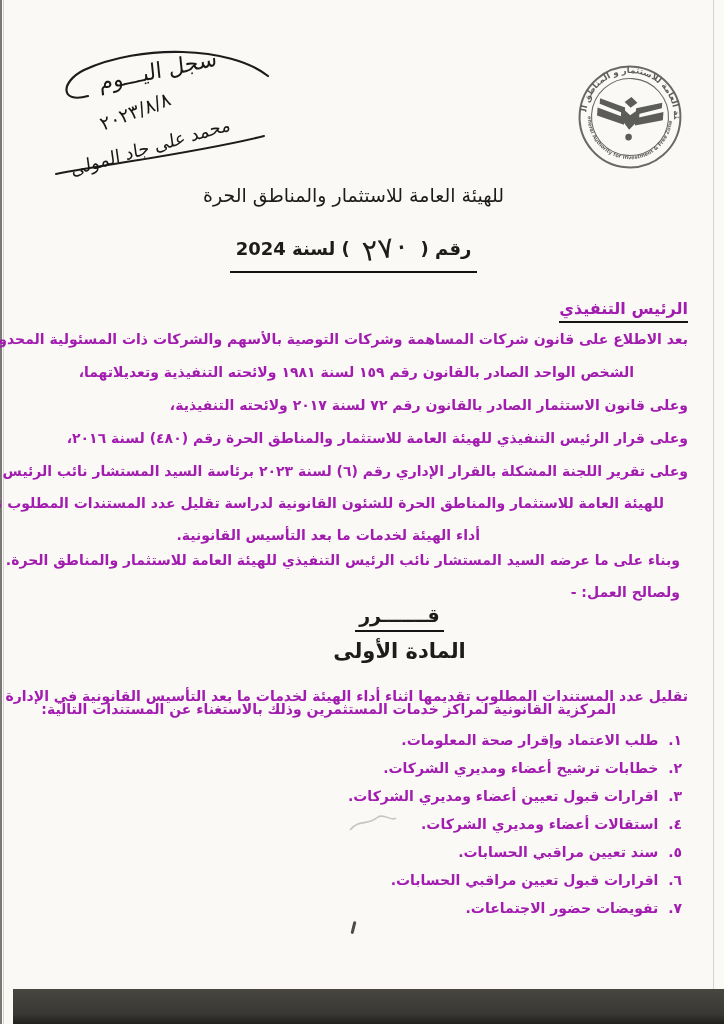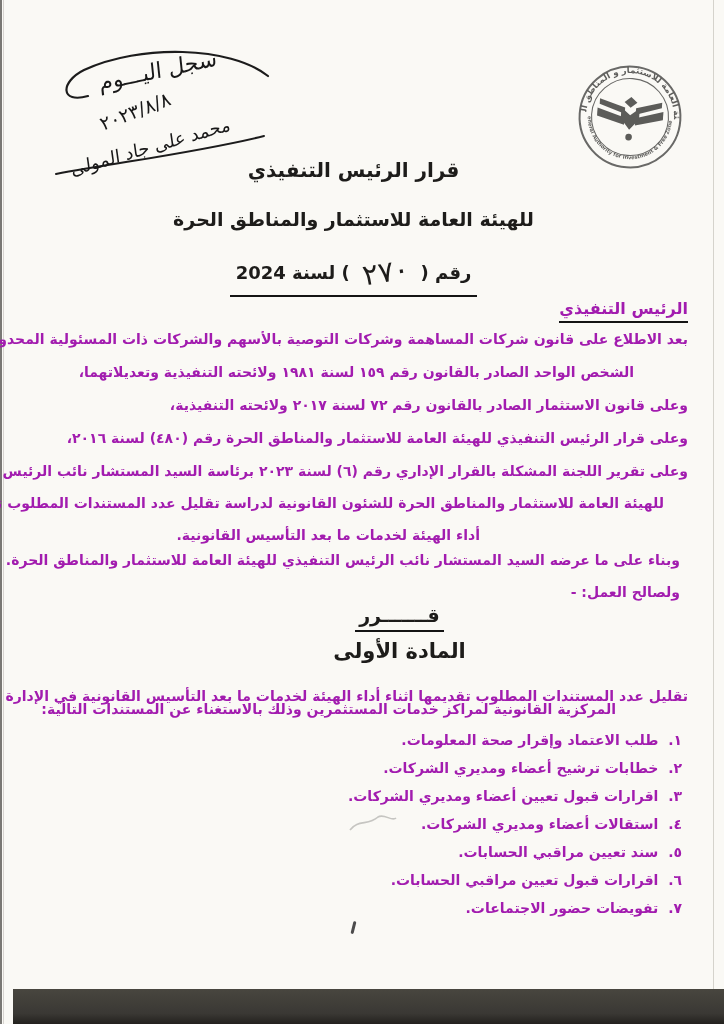--- a/index.html
+++ b/index.html
@@ -10,21 +10,21 @@
     color:#1d1c1a;
   }
   .abs{position:absolute;}
   
   .line{
     position:absolute;direction:rtl;text-align:right;white-space:nowrap;
     font-weight:bold;font-size:14px;color:#a21caf;letter-spacing:0;
   }
   .center-wrap{position:absolute;text-align:center;direction:rtl;}
   .title-l1{font-size:20px;font-weight:bold;}
-  .title-l2{font-size:19px;font-weight:bold;}
+  .title-l2{font-size:19px;font-weight:normal;}
   .title-l3{font-size:18px;font-weight:bold;display:inline-block;
     border-bottom:2.5px solid #141414;padding:0 6px 9px 6px;}
   .hand-number{
     display:inline-block;font-size:29px;font-weight:400;
     transform:rotate(-9deg) translateY(3px);margin:0 12px;letter-spacing:3px;
   }
   .heading-underline{display:inline-block;border-bottom:2px solid #141414;
     padding-bottom:3px;font-size:16px;font-weight:bold;}
   .decree-word{display:inline-block;border-bottom:2.5px solid #141414;
     padding:0 4px 4px 4px;font-size:19px;font-weight:bold;}
@@ -81,21 +81,20 @@
     <path d="M24,52 L54,61 L54,69 L24,61 Z"></path>
     <path d="M94,42 L66,50 L66,57 L94,48 Z"></path>
     <path d="M96,52 L66,61 L66,69 L96,61 Z"></path>
     <path d="M50,50 L60,58 L70,50 L70,62 L60,74 L50,62 Z"></path>
     <path d="M53,44 L60,38 L67,44 L60,50 Z"></path>
     <circle cx="60" cy="82" r="3.6"></circle>
   </g>
 </svg>
 
 <div class="center-wrap" style="left:30px;right:47px;top:158px;">
-  <div class="title-l1">قرار الرئيس التنفيذي</div>
   <div style="height:26px;"></div>
   <div class="title-l2">للهيئة العامة للاستثمار والمناطق الحرة</div>
   <div style="height:22px;"></div>
   <div class="title-l3"><span>رقم (</span><span class="hand-number">٢٧٠</span><span>) لسنة 2024</span></div>
 </div>
 
 <div class="line" style="top:299px;right:36px;">
   <span class="heading-underline">الرئيس التنفيذي</span>
 </div>
 

